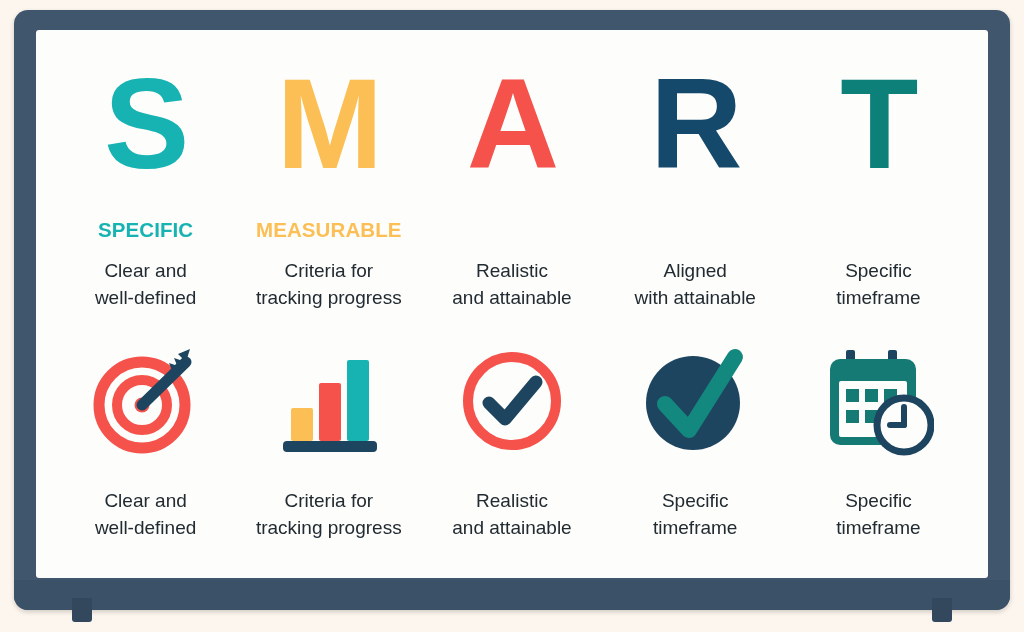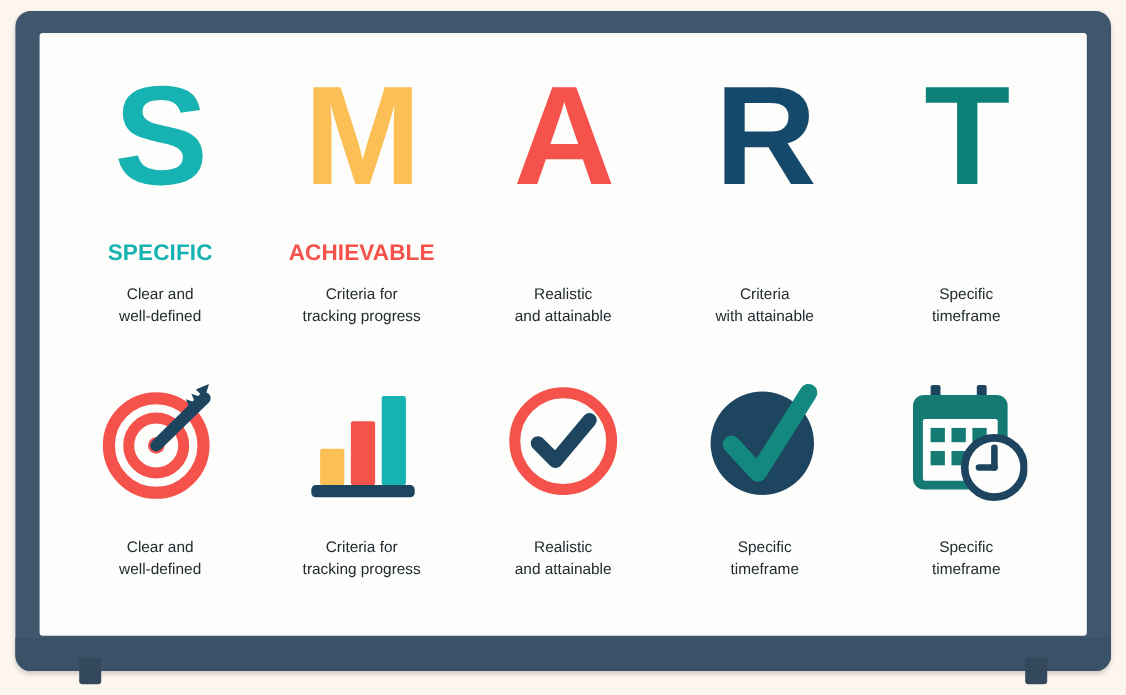--- a/index.html
+++ b/index.html
@@ -111,21 +111,21 @@
   }
 
   
   .row-desc-top {
     height: 76px;
     padding-top: 8px;
   }
 
   .desc {
     text-align: center;
-    font-size: 14px;
+    font-size: 19px;
     line-height: 1.42;
     color: #222b31;
     font-family: "Liberation Sans", sans-serif;
   }
 
   
   .row-icons {
     height: 150px;
     align-items: center;
     justify-items: center;
@@ -159,38 +159,38 @@
       <div class="row row-letters">
         <div class="big-letter" style="color: rgb(23, 179, 179);">S</div>
         <div class="big-letter" style="color: rgb(251, 191, 85);">M</div>
         <div class="big-letter" style="color: rgb(244, 82, 75);">A</div>
         <div class="big-letter" style="color: rgb(20, 73, 107);">R</div>
         <div class="big-letter" style="color: rgb(13, 128, 121);">T</div>
       </div>
 
       <div class="row row-keywords">
         <div class="keyword" style="color: rgb(23, 179, 179);">SPECIFIC</div>
-        <div class="keyword" style="color: rgb(244, 82, 75);">ACHIEVABLE</div>
+        <div class="keyword" style="color: rgb(251, 191, 85);">MEASURABLE</div>
       </div>
 
       <div class="row row-desc-top">
         <div class="desc">
           <div>Clear and</div>
           <div>well-defined</div>
         </div>
         <div class="desc">
           <div>Criteria for</div>
           <div>tracking progress</div>
         </div>
         <div class="desc">
           <div>Realistic</div>
           <div>and attainable</div>
         </div>
         <div class="desc">
-          <div>Criteria</div>
+          <div>Aligned</div>
           <div>with attainable</div>
         </div>
         <div class="desc">
           <div>Specific</div>
           <div>timeframe</div>
         </div>
       </div>
 
       <div class="row row-icons">
 

